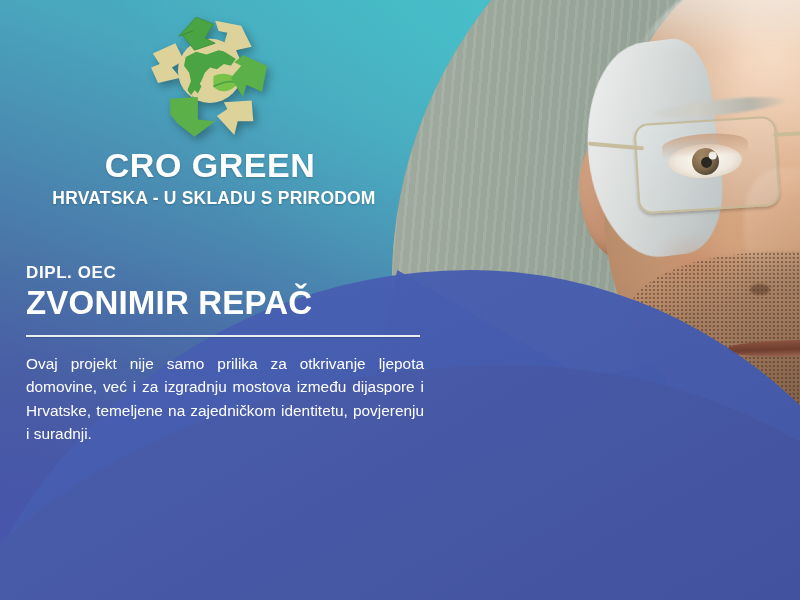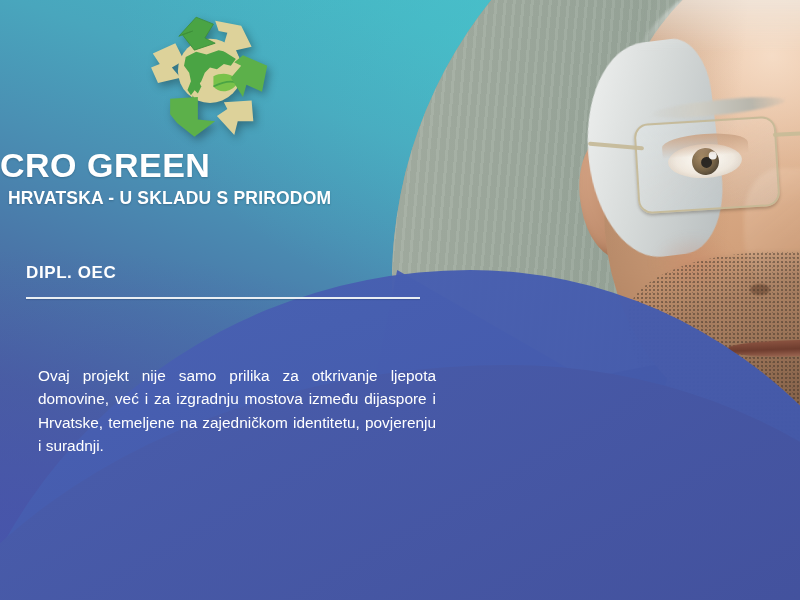--- a/index.html
+++ b/index.html
@@ -375,20 +375,21 @@
     left: 0; top: 0;
     width: 455px;
     height: 600px;
   }
 
   
   .logo-wrap {
     position: absolute;
     left: 0; top: 12px;
     width: 420px;
+    text-align: center;
   }
   .logo-mark {
     width: 142px;
     height: 130px;
     margin: 0 auto;
     display: block;
     filter: drop-shadow(3px 4px 4px rgba(0,0,0,0.30));
   }
   .brand-title {
     margin: 6px 0 0 0;
@@ -443,21 +444,21 @@
   .quote {
     position: absolute;
     left: 26px;
     top: 352px;
     width: 398px;
     color: #ffffff;
     font-size: 15.4px;
     line-height: 1.52;
     text-align: justify;
     text-justify: inter-word;
-    margin: 12px;
+    margin: 0;
   }
 </style>
 </head>
 <body>
 
 <div id="card">
 
   <div class="bg-base"></div>
   <div class="bg-wash"></div>
 
@@ -547,19 +548,20 @@
 
         <path d="M14 48 L40 36 L50 56 L36 64 L46 76 L20 82 L12 64 L22 60 Z" fill="#ddd29a"></path>
       </svg>
 
       <div class="brand-title">CRO GREEN</div>
       <div class="brand-sub">HRVATSKA - U SKLADU S PRIRODOM</div>
     </div>
 
     <div class="name-block">
       <div class="degree">DIPL. OEC</div>
+      <div class="fullname">ZVONIMIR REPAČ</div>
       <div class="divider"></div>
     </div>
 
     <p class="quote">Ovaj projekt nije samo prilika za otkrivanje ljepota domovine, već i za izgradnju mostova između dijaspore i Hrvatske, temeljene na zajedničkom identitetu, povjerenju i suradnji.</p>
   </div>
 
 </div>
 
 </body></html>

